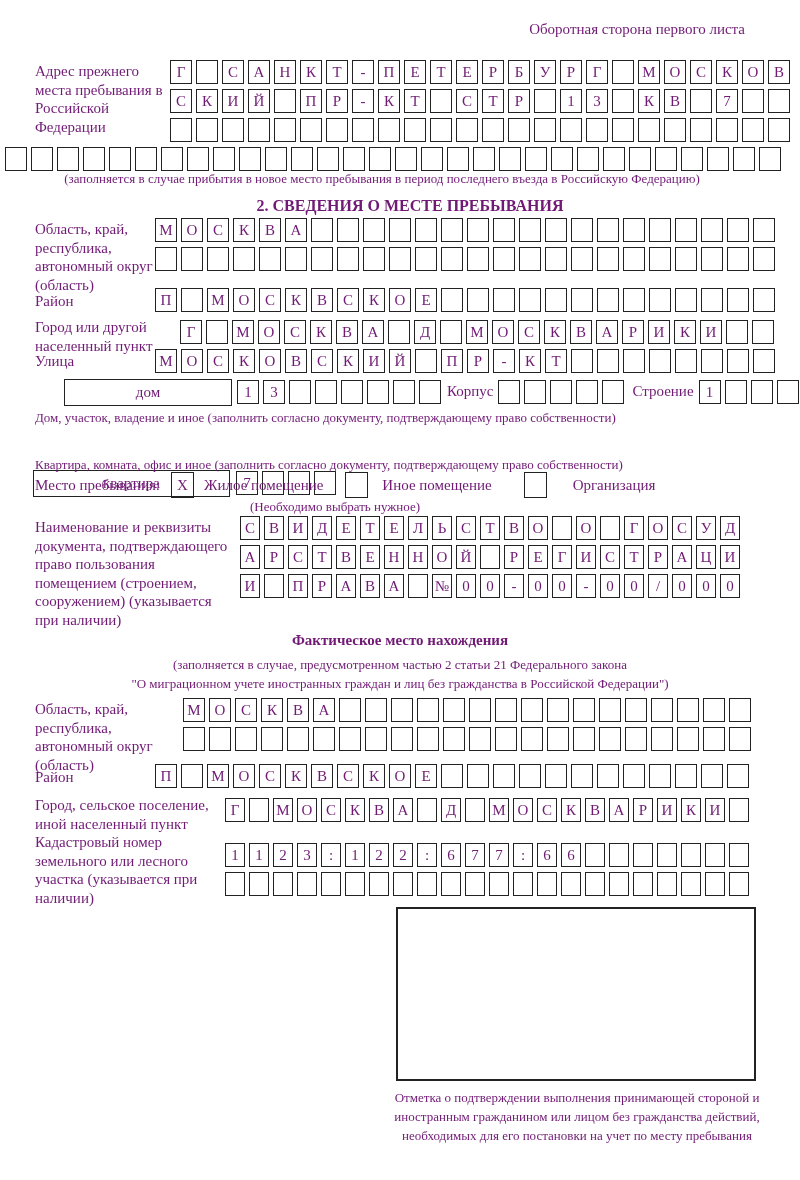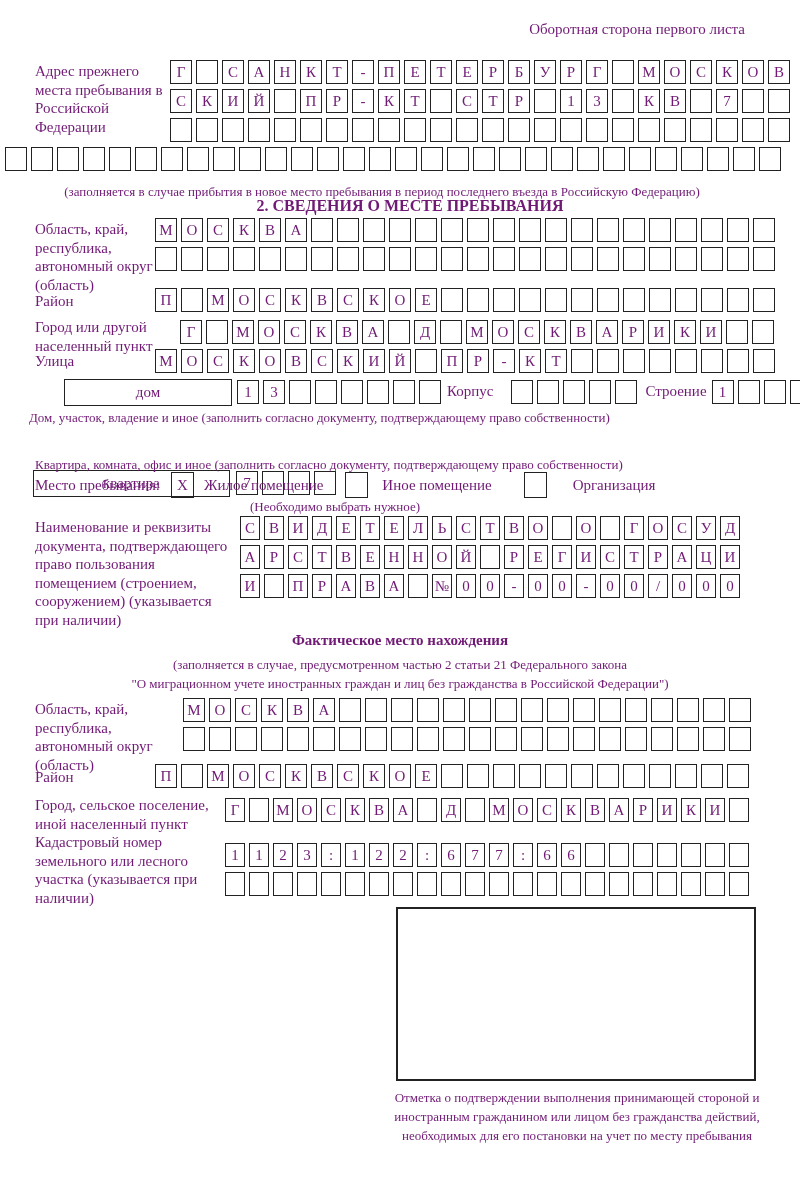--- a/index.html
+++ b/index.html
@@ -151,21 +151,21 @@
       <span class="cb"></span>
       <span class="cb"></span>
       <span class="cb"></span>
       <span class="cb"></span>
       <span class="cb"></span>
       <span class="cb"></span>
       <span class="cb"></span>
       <span class="cb"></span>
     </div>
 
-  <div class="abs note center" style="top:184px; left:0; width:764px;">(заполняется в случае прибытия в новое место пребывания в период последнего въезда в Российскую Федерацию)</div>
+  <div class="abs note center" style="top:171px; left:0; width:764px;">(заполняется в случае прибытия в новое место пребывания в период последнего въезда в Российскую Федерацию)</div>
 
   <div class="abs lbl bold center" style="top:196px; left:0; width:800px; font-size:16px;margin-left:10px;">2. СВЕДЕНИЯ О МЕСТЕ ПРЕБЫВАНИЯ</div>
 
   <div class="abs lbl" style="top:220px; left:35px; width:120px;">Область, край, республика, автономный округ (область)</div>
   <div class="abs boxcol" style="top:218px; left:155px;">
     <div class="boxrow">
         <span class="cb">М</span>
         <span class="cb">О</span>
         <span class="cb">С</span>
         <span class="cb">К</span>
@@ -306,37 +306,37 @@
     <div class="boxrow" style="margin-left:5px; padding-top:1px;">
         <span class="cb">1</span>
         <span class="cb">3</span>
         <span class="cb"></span>
         <span class="cb"></span>
         <span class="cb"></span>
         <span class="cb"></span>
         <span class="cb"></span>
         <span class="cb"></span>
       </div>
-    <div class="inline-lbl" style="margin:0 18px 0 2px;">Корпус</div>
+    <div class="inline-lbl" style="margin:0 5px 0 2px;">Корпус</div>
     <div class="boxrow" style="padding-top:1px;">
         <span class="cb"></span>
         <span class="cb"></span>
         <span class="cb"></span>
         <span class="cb"></span>
         <span class="cb"></span>
       </div>
     <div class="inline-lbl" style="margin:0 5px 0 4px;">Строение</div>
     <div class="boxrow" style="padding-top:1px;">
         <span class="cb">1</span>
         <span class="cb"></span>
         <span class="cb"></span>
         <span class="cb"></span>
       </div>
   </div>
-  <div class="abs note" style="top:410px; left:29px; width:760px;">Дом, участок, владение и иное (заполнить согласно документу, подтверждающему право собственности)</div>
+  <div class="abs note" style="top:410px; left:35px; width:760px;">Дом, участок, владение и иное (заполнить согласно документу, подтверждающему право собственности)</div>
 
   <div class="abs" style="top:426px; left:33px; display:flex; align-items:flex-start;margin-top:44px;">
     <div class="widebox" style="width:197px;">квартира</div>
     <div class="boxrow" style="margin-left:6px; padding-top:1px;">
         <span class="cb">7</span>
         <span class="cb"></span>
         <span class="cb"></span>
         <span class="cb"></span>
       </div>
   </div>

